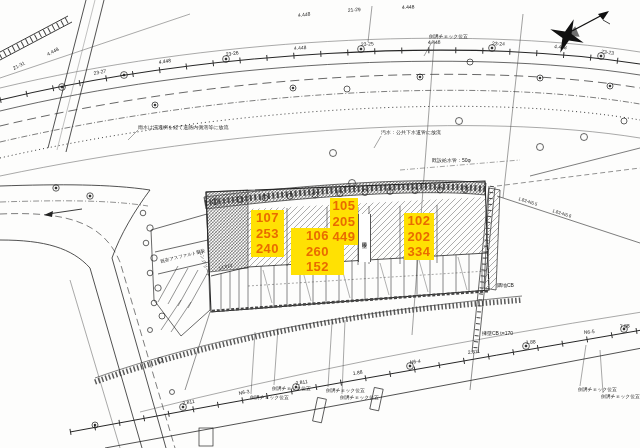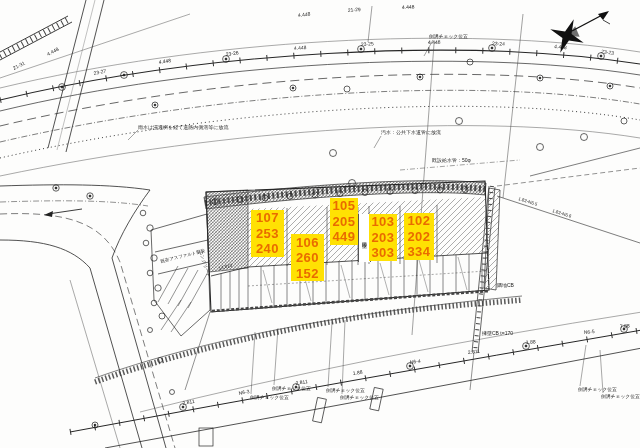--- a/index.html
+++ b/index.html
@@ -340,37 +340,32 @@
       <text x="578" y="391">側溝チェック位置</text>
       <text x="601" y="398">側溝チェック位置</text>
     </g>
   </svg>
 
   <div class="unit-box" style="left:251px;top:210px;width:33px;height:47px;">
     <span>107</span>
     <span>253</span>
     <span>240</span>
   </div>
-  <div class="unit-box" style="left:291px;top:234px;width:33px;height:47px;justify-content:flex-end;">
+  <div class="unit-box" style="left:291px;top:228px;width:53px;height:47px;">
     <span>106</span>
     <span>260</span>
     <span>152</span>
   </div>
   <div class="unit-box" style="left:330px;top:198px;width:28px;height:47px;">
     <span>105</span>
     <span>205</span>
     <span>449</span>
   </div>
   <div class="stair-strip" style="left:358px;top:214px;width:11px;height:48px;">
     <span>階段室</span>
-  </div>
-  <div class="unit-box" style="left:369px;top:214px;width:28px;height:47px;">
-    <span>103</span>
-    <span>203</span>
-    <span>303</span>
   </div>
   <div class="unit-box" style="left:404px;top:213px;width:30px;height:47px;align-items:center;">
     <span>102</span>
     <span>202</span>
     <span>334</span>
   </div>
 
   <span class="lbl" style="left:138px;top:124px;">雨水は浸透桝を経て道路内側溝等に放流</span>
   <span class="lbl" style="left:381px;top:129px;">汚水：公共下水道管に放流</span>
   <span class="lbl" style="left:432px;top:157px;">既設給水管：50φ</span>

